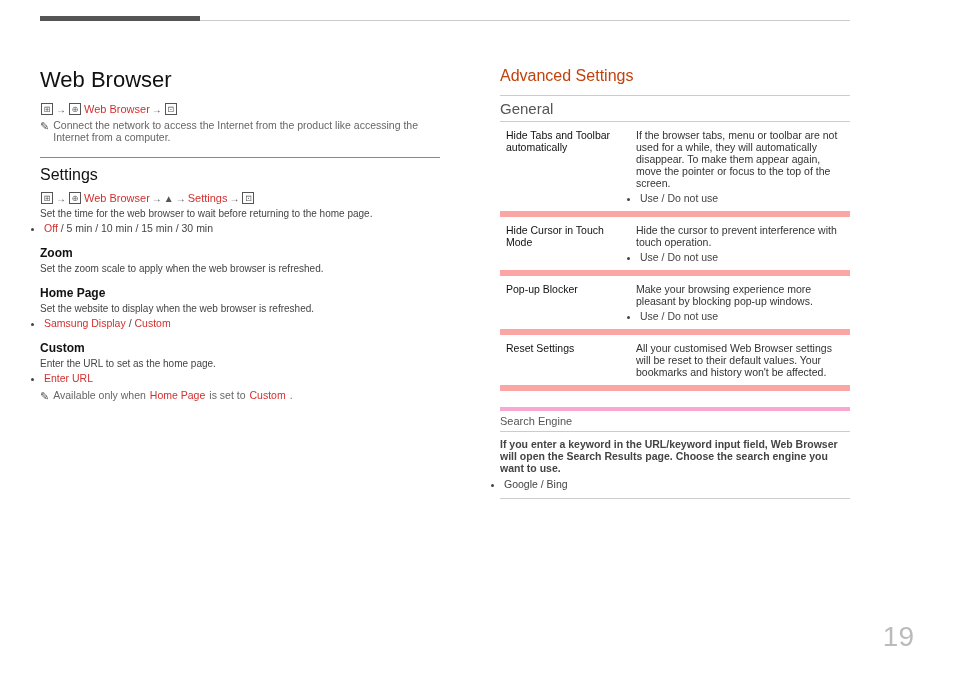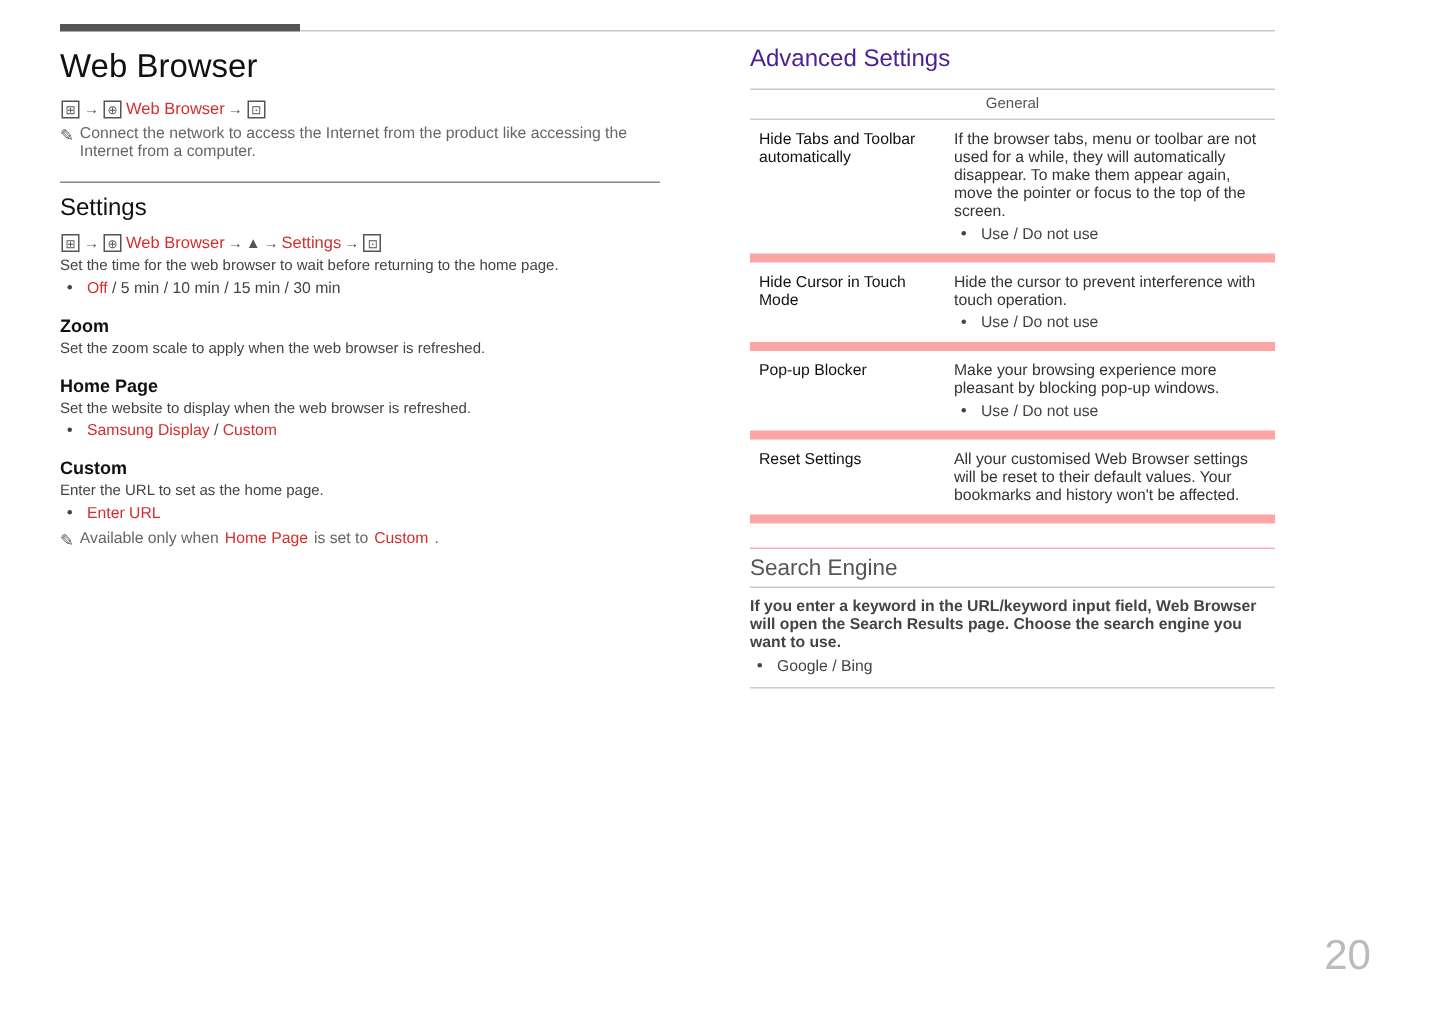--- a/index.html
+++ b/index.html
@@ -11,20 +11,21 @@
       width: 954px;
       min-height: 675px;
       position: relative;
     }
     .page-container {
       display: flex;
       flex-direction: column;
       width: 890px;
       min-height: 675px;
       padding: 0;
+      gap: 36px;
     }
     .content-area {
       display: flex;
       flex-direction: row;
       padding: 0 40px;
       margin-top: 10px;
     }
     .left-column {
       width: 440px;
       padding-right: 40px;
@@ -83,45 +84,44 @@
       margin-bottom: 3px;
       margin-top: 12px;
     }
     .subsection-desc {
       font-size: 10px;
       color: #444;
       margin-bottom: 3px;
     }
     .option-list {
       list-style: disc;
-      margin-left: 18px;
+      margin-left: 4px;
       font-size: 10.5px;
     }
     .option-list li {
       color: #444;
     }
     .link-red {
       color: #d32f2f;
       text-decoration: none;
     }
     
     h2.advanced-title {
       font-size: 16px;
       font-weight: 400;
-      color: #4c1d95;
+      color: #c2410c;
       margin-bottom: 10px;
     }
     .adv-section-header {
-      font-size: 10px;
+      font-size: 15px;
       color: #555;
       border-top: 1px solid #ccc;
       border-bottom: 1px solid #ccc;
       padding: 4px 0;
       margin-bottom: 0;
-      text-align: center;
     }
     .adv-table {
       width: 100%;
       border-collapse: collapse;
       font-size: 10.5px;
     }
     .adv-table tr {
       border-bottom: 6px solid #fca5a5;
     }
     .adv-table td {
@@ -136,23 +136,23 @@
       font-weight: 400;
       padding-right: 10px;
     }
     .adv-table .option-list {
       margin-top: 3px;
     }
     .search-section {
       margin-top: 16px;
     }
     .search-section-header {
-      font-size: 15px;
-      color: #555;
-      border-top: 1px solid #f9a8d4;
+      font-size: 11px;
+      color: #555;
+      border-top: 4px solid #f9a8d4;
       border-bottom: 1px solid #ccc;
       padding: 4px 0;
       margin-bottom: 4px;
     }
     .search-desc {
       font-size: 10.5px;
       color: #444;
       margin-bottom: 4px;
       font-weight: bold;
     }
@@ -319,14 +319,14 @@
         <div class="search-desc" style="margin-top:6px;">If you enter a keyword in the URL/keyword input field, Web Browser will open the Search Results page. Choose the search engine you want to use.</div>
         <ul class="option-list">
           <li>Google / Bing</li>
         </ul>
         <div style="border-bottom:1px solid #ccc; margin-top:8px;"></div>
       </div>
 
     </div>
   </div>
 
-  <div class="page-number">20</div>
+  <div class="page-number">19</div>
 </div>
 
 </body></html>

